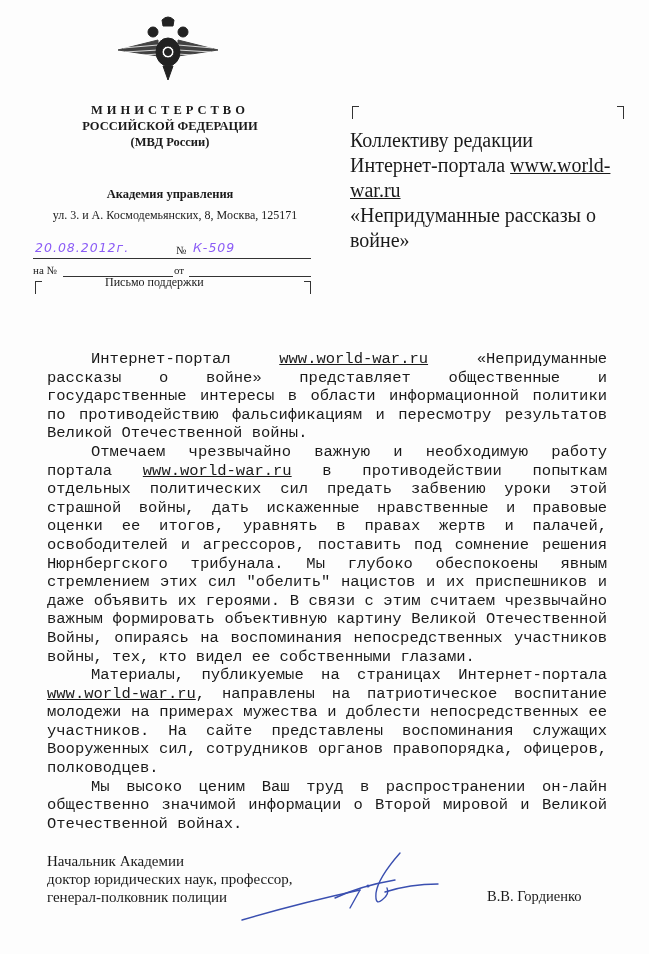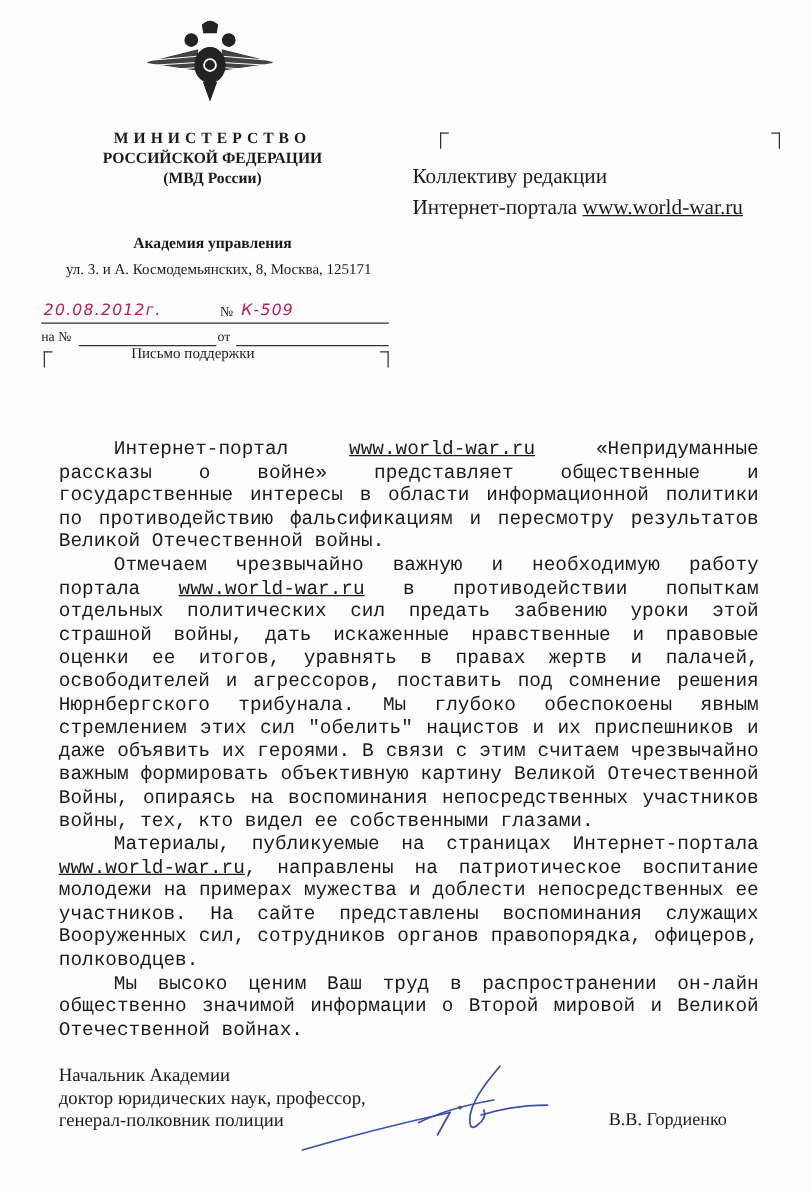--- a/index.html
+++ b/index.html
@@ -5,27 +5,27 @@
   html, body { margin:0; padding:0; }
   body { width:649px; height:954px; background:#fdfdfd; position:relative; overflow:hidden;
          font-family:"Liberation Serif", "DejaVu Serif", serif; color:#1a1a1a; }
   .abs { position:absolute; }
   .emblem { left:113px; top:12px; width:110px; height:72px; }
   .hdr { left:40px; width:260px; text-align:center; font-weight:bold; font-size:12.5px; line-height:16px; }
   .ministry { top:102px; letter-spacing:4px; }
   .acad { top:186px; font-size:12.5px; }
   .addr { left:30px; width:290px; top:208px; text-align:center; font-size:12px; }
   .dateline { left:33px; top:244px; width:278px; height:14px; border-bottom:1px solid #333; }
-  .hand { position:absolute; color:#be185d; font-family:"DejaVu Sans", sans-serif; font-size:12.5px; font-style:italic; letter-spacing:1px; }
+  .hand { position:absolute; color:#8b5cf6; font-family:"DejaVu Sans", sans-serif; font-size:12.5px; font-style:italic; letter-spacing:1px; }
   .noline { left:33px; top:264px; width:278px; height:14px; font-size:11px; }
   .bracket-tl, .bracket-tr { position:absolute; width:6px; height:12px; border-top:1px solid #333; }
   .bracket-tl { border-left:1px solid #333; }
   .bracket-tr { border-right:1px solid #333; }
   .subject { left:105px; top:275px; font-size:12px; }
-  .recipient { left:330px; top:128px; font-size:17px; line-height:25px; }
+  .recipient { left:350px; top:128px; font-size:20px; line-height:25px; }
   u { text-decoration:underline; text-decoration-thickness:1px; }
   .body { left:47px; top:350px; width:560px; font-size:15.5px; line-height:18.6px; text-align:justify; }
   .body p { margin:0; text-indent:44px;font-family:Liberation Mono, monospace; }
   .sig-block { left:47px; top:852px; font-size:15px; line-height:18px; }
   .sig-name { left:487px; top:888px; font-size:14.5px; }
   .signature { left:230px; top:848px; width:215px; height:75px; }
 </style>
 </head>
 <body>
 
@@ -66,20 +66,21 @@
 </div>
 <span class="bracket-tl" style="left:35px; top:281px;"></span>
 <span class="bracket-tr" style="left:304px; top:281px;"></span>
 <div class="abs subject">Письмо поддержки</div>
 
 <span class="bracket-tl" style="left:352px; top:106px;"></span>
 <span class="bracket-tr" style="left:617px; top:106px;"></span>
 <div class="abs recipient">
   <div>Коллективу редакции</div>
   <div><span>Интернет-портала </span><u>www.world-war.ru</u></div>
+  <div>«Непридуманные рассказы о войне»</div>
 </div>
 
 <div class="abs body">
   <p><span>Интернет-портал </span><u>www.world-war.ru</u><span> «Непридуманные рассказы о войне» представляет общественные и государственные интересы в области информационной политики по противодействию фальсификациям и пересмотру результатов Великой Отечественной войны.</span></p>
   <p><span>Отмечаем чрезвычайно важную и необходимую работу портала </span><u>www.world-war.ru</u><span> в противодействии попыткам отдельных политических сил предать забвению уроки этой страшной войны, дать искаженные нравственные и правовые оценки ее итогов, уравнять в правах жертв и палачей, освободителей и агрессоров, поставить под сомнение решения Нюрнбергского трибунала. Мы глубоко обеспокоены явным стремлением этих сил "обелить" нацистов и их приспешников и даже объявить их героями. В связи с этим считаем чрезвычайно важным формировать объективную картину Великой Отечественной Войны, опираясь на воспоминания непосредственных участников войны, тех, кто видел ее собственными глазами.</span></p>
   <p><span>Материалы, публикуемые на страницах Интернет-портала </span><u>www.world-war.ru</u><span>, направлены на патриотическое воспитание молодежи на примерах мужества и доблести непосредственных ее участников. На сайте представлены воспоминания служащих  Вооруженных сил, сотрудников органов правопорядка, офицеров, полководцев.</span></p>
   <p>Мы высоко ценим Ваш труд в распространении он-лайн общественно значимой информации о Второй мировой и Великой Отечественной войнах.</p>
 </div>
 
 <div class="abs sig-block">

